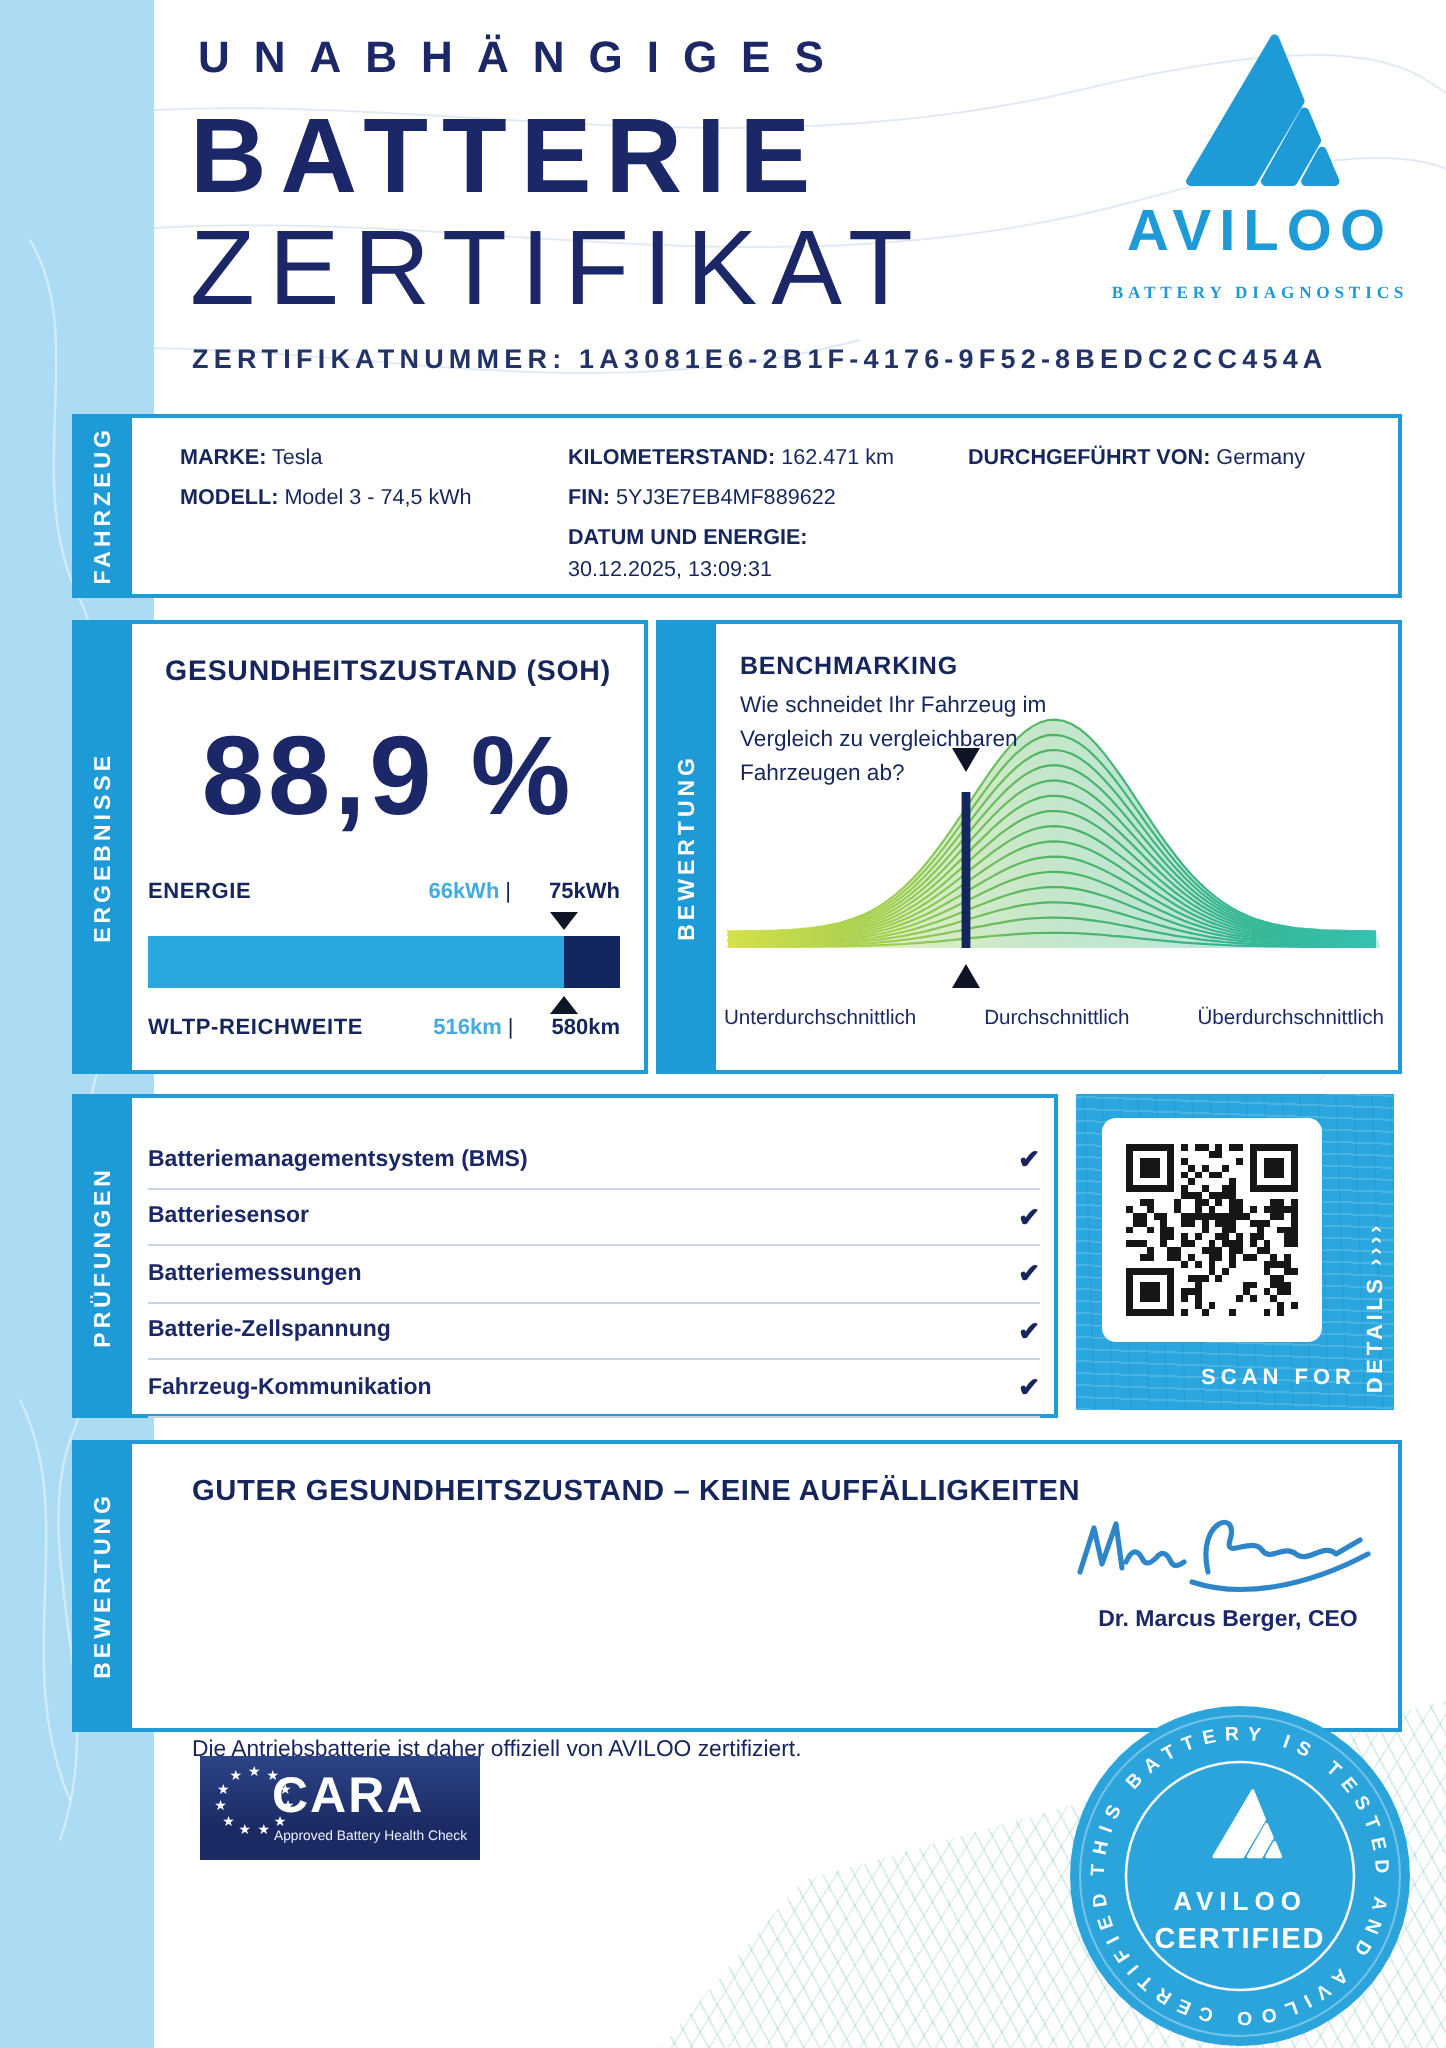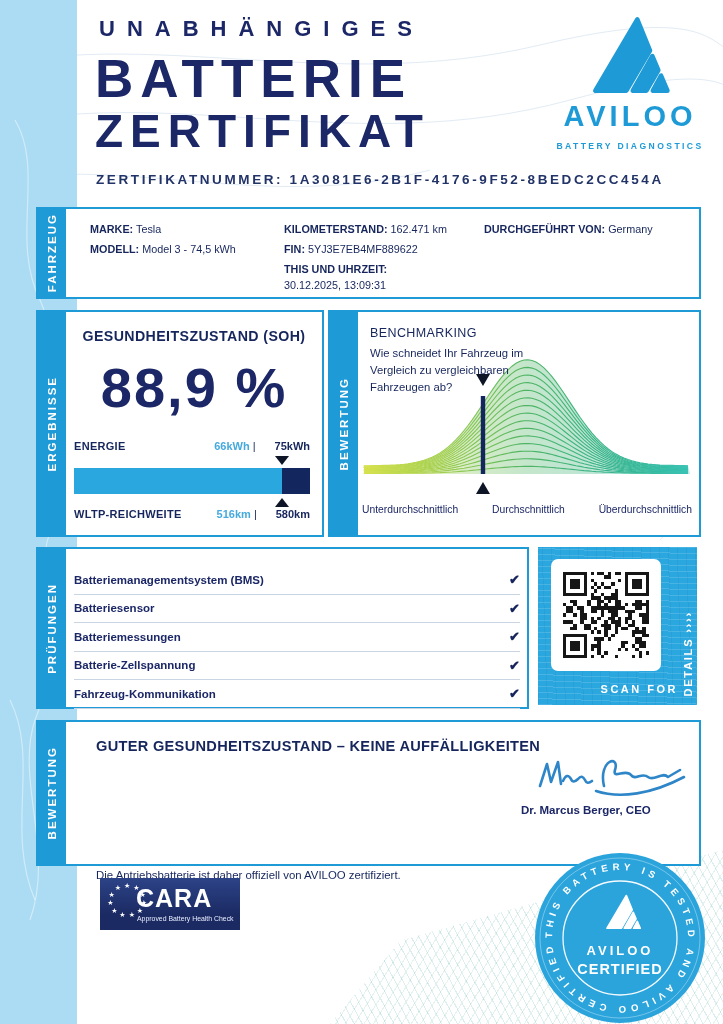--- a/index.html
+++ b/index.html
@@ -10,25 +10,25 @@
   #bg-contours{position:absolute;left:0;top:0;z-index:0;}
   #left-band{position:absolute;left:0;top:0;width:77px;height:1024px;background:#ABDCF3;z-index:1;}
   #guilloche{position:absolute;left:330px;top:850px;width:393px;height:174px;z-index:1;
      background:
        repeating-linear-gradient(62deg, rgba(32,150,165,.16) 0 1px, transparent 1px 7px),
        repeating-linear-gradient(-58deg, rgba(70,170,120,.14) 0 1px, transparent 1px 8px);
      clip-path:polygon(0 100%,18% 52%,100% 0,100% 100%);}
   
   .kicker{position:absolute;left:99px;top:16px;font-size:22px;font-weight:700;letter-spacing:12px;color:#1b2766;z-index:2;}
   .title1{position:absolute;left:95px;top:48px;font-size:53px;font-weight:800;letter-spacing:7px;color:#1b2766;z-index:2;}
-  .title2{position:absolute;left:95px;top:104px;font-size:46px;font-weight:700;letter-spacing:7px;color:#1b2766;z-index:2;}
+  .title2{position:absolute;left:95px;top:104px;font-size:53px;font-weight:400;letter-spacing:7px;color:#1b2766;z-index:2;}
   .certline{position:absolute;left:96px;top:172px;font-size:13.5px;font-weight:700;letter-spacing:2.6px;color:#223368;z-index:2;}
   #brand{position:absolute;left:552px;top:14px;width:156px;text-align:center;z-index:2;}
   #brand .word{font-size:29px;font-weight:800;letter-spacing:4px;color:#1E9AD6;margin-top:2px;}
-  #brand .tag{font-size:8.6px;font-weight:700;letter-spacing:2.4px;color:#1E9AD6;margin-top:8px;}
+  #brand .tag{font-size:8.6px;font-weight:700;letter-spacing:2.4px;color:#1E9AD6;margin-top:8px;font-family:Liberation Serif, serif;}
   
   .sec{position:absolute;border:2px solid #1E9AD6;background:#ffffff;display:flex;z-index:2;}
   .tab{width:28px;background:#1E9AD6;display:flex;align-items:center;justify-content:center;flex:0 0 28px;}
   .tab span{writing-mode:vertical-rl;transform:rotate(180deg);color:#fff;font-weight:800;font-size:11.5px;letter-spacing:2px;white-space:nowrap;}
   .sec-content{position:relative;flex:1;}
   .lbl{font-weight:800;text-align:center;}
   
   #sec-vehicle{left:36px;top:207px;width:661px;height:88px;}
   .vfield{position:absolute;font-size:10.8px;white-space:nowrap;}
   
@@ -40,21 +40,21 @@
   .val-cur{color:#45AADD;font-weight:700;}
   .val-max{color:#16265C;font-weight:700;margin-left:16px;}
   .val-sep{color:#16265C;font-weight:400;margin:0 3px;}
   #bar{position:absolute;left:8px;top:156px;width:236px;height:26px;background:#14265E;}
   #bar-light{height:100%;background:#2BA7DF;}
   .tri{position:absolute;width:0;height:0;border-left:7px solid transparent;border-right:7px solid transparent;}
   #etri-down{top:144px;border-top:9px solid #0e1526;}
   #etri-up{top:186px;border-bottom:9px solid #0e1526;}
   
   #sec-benchmark{left:328px;top:310px;width:369px;height:223px;}
-  .bm-title{position:absolute;left:12px;top:14px;font-size:12.5px;font-weight:400;letter-spacing:.4px;}
+  .bm-title{position:absolute;left:12px;top:14px;font-size:12.5px;font-weight:700;letter-spacing:.4px;}
   .bm-question{position:absolute;left:12px;top:33px;width:168px;font-size:11.3px;line-height:1.5;z-index:3;}
   #bell{position:absolute;left:2px;top:34px;z-index:2;}
   .bm-axis{position:absolute;left:4px;top:192px;width:330px;display:flex;justify-content:space-between;font-size:10.3px;color:#1b2766;align-items:flex-end;}
   
   #sec-checks{left:36px;top:547px;width:489px;height:158px;}
   .check-list{position:absolute;left:8px;top:17px;width:446px;}
   .check-row{display:flex;justify-content:space-between;align-items:center;height:27.5px;border-bottom:1px solid #c9d5e3;font-size:11.5px;font-weight:700;color:#1b2766;}
   .check-mark{font-size:13px;color:#16265C;font-weight:700;}
   
   #qr-block{position:absolute;left:538px;top:547px;width:159px;height:158px;background:#2BA7DF;z-index:2;
@@ -65,21 +65,21 @@
   #qr-svg{position:absolute;left:12px;top:13px;}
   .scanfor{position:absolute;left:0px;top:136px;width:140px;text-align:right;color:#fff;font-weight:800;font-size:11px;letter-spacing:2.5px;}
   .details-v{position:absolute;right:3px;top:8px;height:142px;display:flex;align-items:flex-end;justify-content:center;}
   .details-v span{writing-mode:vertical-rl;transform:rotate(180deg);color:#fff;font-weight:800;font-size:11px;letter-spacing:1.8px;white-space:nowrap;}
   
   #sec-statement{left:36px;top:720px;width:661px;height:142px;}
   .st-head{position:absolute;left:30px;top:16px;font-size:14.6px;font-weight:800;letter-spacing:.3px;}
   .st-body1{position:absolute;left:30px;top:44px;width:462px;font-size:11.4px;line-height:1.5;}
   .st-body2{position:absolute;left:30px;top:104px;width:462px;font-size:11.4px;margin-top:43px;}
   #signature{position:absolute;left:468px;top:22px;}
-  .signer{position:absolute;left:455px;top:82px;width:186px;text-align:left;font-size:11.5px;font-weight:700;color:#1b2766;}
+  .signer{position:absolute;left:455px;top:82px;width:186px;text-align:center;font-size:11.5px;font-weight:700;color:#1b2766;}
   
   #cara{position:absolute;left:100px;top:878px;width:140px;height:52px;z-index:2;
         background:linear-gradient(180deg,#2c4387 0%,#1b2a63 70%);text-decoration:underline;}
   #cara-stars span{position:absolute;color:#fff;font-size:7px;}
   .cara-name{position:absolute;left:36px;top:6px;font-size:25px;font-weight:700;color:#fff;letter-spacing:1px;}
   .cara-sub{position:absolute;left:37px;top:37px;font-size:6.9px;color:#e8edff;}
   
   #badge{position:absolute;left:533px;top:851px;width:174px;height:174px;z-index:3;}
   .ring-text{font-size:9.6px;font-weight:800;letter-spacing:1.6px;fill:#ffffff;}
   .badge-brand{font-size:13px;font-weight:800;letter-spacing:3px;fill:#ffffff;}
@@ -136,21 +136,21 @@
       </div>
     <div class="sec-content">
       <div class="vfield" style="left:24px;top:14px">
         <span class="lbl">MARKE:</span> <span>Tesla</span></div>
       <div class="vfield" style="left:24px;top:34px">
         <span class="lbl">MODELL:</span> <span>Model 3 - 74,5 kWh</span></div>
       <div class="vfield" style="left:218px;top:14px">
         <span class="lbl">KILOMETERSTAND:</span> <span>162.471 km</span></div>
       <div class="vfield" style="left:218px;top:34px">
         <span class="lbl">FIN:</span> <span>5YJ3E7EB4MF889622</span></div>
-      <div class="vfield lbl" style="left:218px;top:54px">THIS UND UHRZEIT:</div>
+      <div class="vfield lbl" style="left:218px;top:54px">DATUM UND ENERGIE:</div>
       <div class="vfield" style="left:218px;top:70px">30.12.2025, 13:09:31</div>
       <div class="vfield" style="left:418px;top:14px">
         <span class="lbl">DURCHGEFÜHRT VON:</span> <span>Germany</span></div>
     </div>
   </div>
 
   <div class="sec" id="sec-results">
     <div class="tab">
         <span>ERGEBNISSE</span>
       </div>

